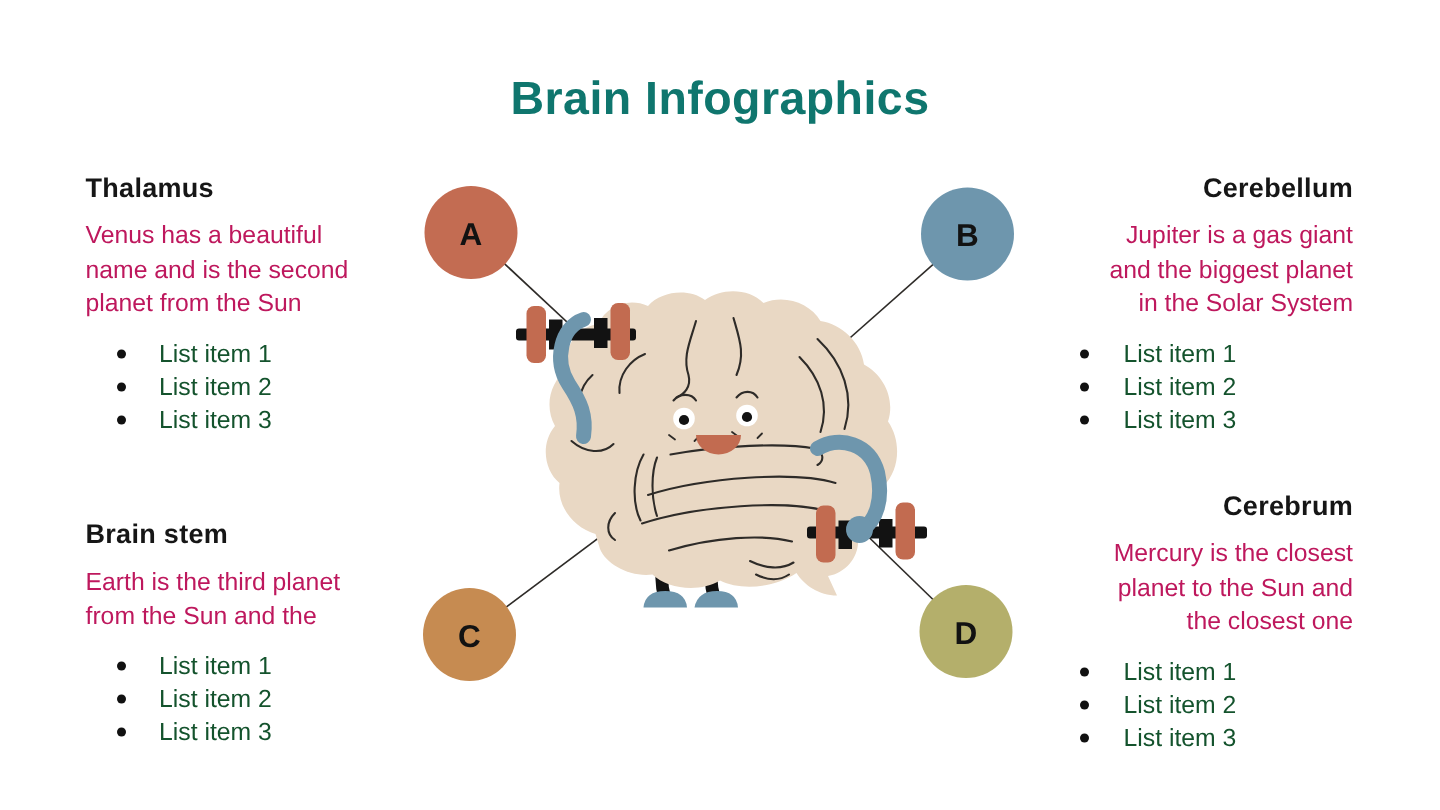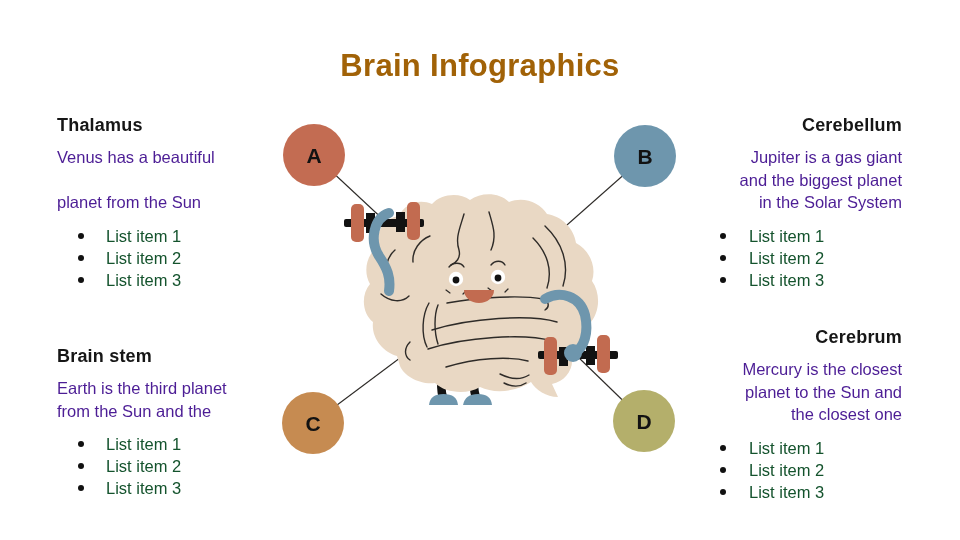--- a/index.html
+++ b/index.html
@@ -2,25 +2,25 @@
 <html><head>
 <meta charset="utf-8">
 <style>
   html,body{margin:0;padding:0;background:#ffffff;}
   .slide{
     position:relative;width:960px;height:540px;background:#ffffff;overflow:hidden;
     font-family:"Liberation Sans","DejaVu Sans",sans-serif;color:#1d1d1d;
   }
   .title{
     position:absolute;top:48px;left:0;right:0;margin:0;text-align:center;
-    font-size:31px;font-weight:700;letter-spacing:.3px;color:#a16207;
+    font-size:31px;font-weight:700;letter-spacing:.3px;color:#0f766e;
   }
   .panel{position:absolute;width:205px;}
   .panel h2{margin:0 0 10px 0;font-size:18px;font-weight:700;letter-spacing:.2px;color:#161616;}
-  .panel .desc{margin:0 0 11px 0;font-size:16.5px;line-height:22.5px;color:#4c1d95;}
+  .panel .desc{margin:0 0 11px 0;font-size:16.5px;line-height:22.5px;color:#be185d;}
   .panel ul{margin:0;padding:0;list-style:none;font-size:16.5px;line-height:22px;text-align:left;color:#14532d;}
   .panel li{position:relative;padding-left:49px;}
   .panel li::before{content:"";position:absolute;left:21px;top:8px;width:6px;height:6px;border-radius:50%;background:#111;}
   .panel--right{text-align:right;}
   .panel--right li{padding-left:52px;}
   .panel--right li::before{left:23px;}
   #p-thalamus{left:57px;top:115px;}
   #p-cerebellum{left:697px;top:115px;}
   #p-brainstem{left:57px;top:346px;}
   #p-cerebrum{left:697px;top:327px;}
@@ -135,21 +135,21 @@
       <circle cx="644" cy="421" r="31" fill="#B4AF6B"></circle>
       <text x="314" y="163">A</text>
       <text x="645" y="164">B</text>
       <text x="313" y="431">C</text>
       <text x="644" y="429">D</text>
     </g>
   </svg>
 
   <div class="panel" id="p-thalamus">
     <h2>Thalamus</h2>
-    <p class="desc"><span>Venus has a beautiful</span><br><br><span>planet from the Sun</span></p>
+    <p class="desc"><span>Venus has a beautiful</span><br><span>name and is the second</span><br><span>planet from the Sun</span></p>
     <ul>
       <li>List item 1</li>
       <li>List item 2</li>
       <li>List item 3</li>
     </ul>
   </div>
 
   <div class="panel panel--right" id="p-cerebellum">
     <h2>Cerebellum</h2>
     <p class="desc"><span>Jupiter is a gas giant</span><br><span>and the biggest planet</span><br><span>in the Solar System</span></p>

